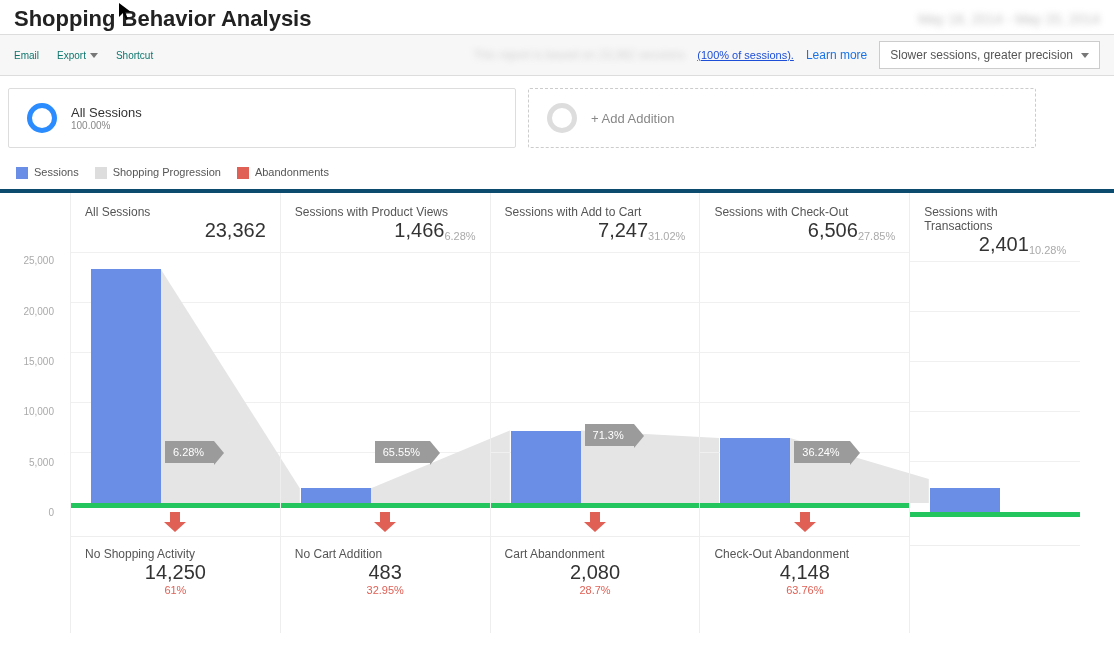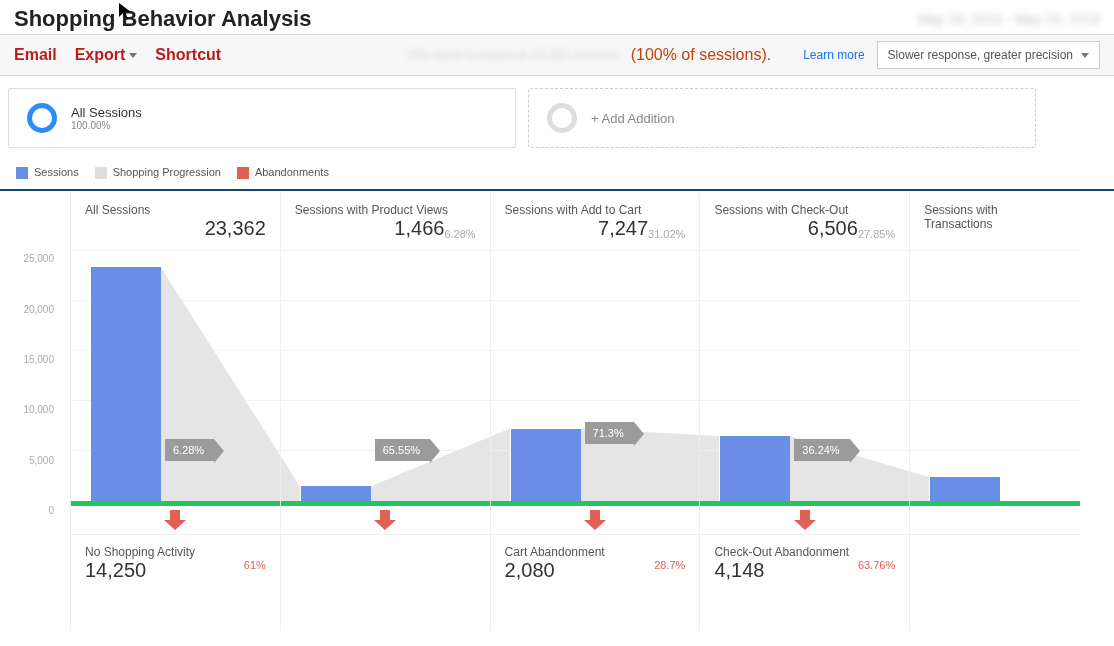--- a/index.html
+++ b/index.html
@@ -3,36 +3,36 @@
 <meta charset="utf-8">
 <style>
   html,body{margin:0;padding:0;font-family:Arial,Helvetica,sans-serif;background:#fff;color:#333;font-size:13px;}
   .page{width:1114px;position:relative;}
   .cursor{position:absolute;left:118px;top:2px;pointer-events:none;}
   .title-row{display:flex;align-items:center;justify-content:space-between;padding:6px 14px 2px 14px;}
   .title{font-size:22px;font-weight:bold;color:#222;}
   .date-range{font-size:14px;color:#888;filter:blur(3px);opacity:.5;}
   .toolbar{display:flex;align-items:center;justify-content:space-between;padding:6px 14px;border-top:1px solid #ddd;border-bottom:1px solid #ddd;background:#f7f7f7;}
   .toolbar-left{display:flex;gap:18px;align-items:center;}
-  .toolbar-link{color:#b91c1c;font-size:16px;cursor:pointer;font-weight:bold;}
+  .toolbar-link{color:#0f766e;font-size:10px;cursor:pointer;}
   .export{display:flex;align-items:center;gap:4px;}
   .caret{width:0;height:0;border-left:4px solid transparent;border-right:4px solid transparent;border-top:5px solid #777;}
   .toolbar-right{display:flex;align-items:center;gap:12px;}
   .blurred{color:#888;filter:blur(3px);opacity:.35;font-size:12px;}
-  .session-note{color:#c2410c;font-size:16px;}
-  .learn-more{color:#1a73e8;font-size:12px;cursor:pointer;margin-left:20px;}
+  .session-note{color:#1d4ed8;font-size:11px;text-decoration:underline;}
+  .learn-more{color:#1a73e8;font-size:12px;cursor:pointer;}
   .precision{border:1px solid #ccc;background:#fff;padding:6px 10px;display:flex;align-items:center;gap:8px;font-size:12px;color:#555;cursor:pointer;}
   .segments{display:flex;gap:12px;padding:12px 8px 8px 8px;}
   .seg-card{flex:0 0 470px;border:1px solid #ddd;border-radius:2px;background:#fff;padding:14px 18px;display:flex;align-items:center;gap:14px;cursor:pointer;}
   .seg-add{border:1px dashed #ccc;}
   .ring{width:30px;height:30px;border-radius:50%;border:5px solid #2a8cff;box-sizing:border-box;}
   .ring.gray{border-color:#ddd;}
   .seg-title{font-size:13px;color:#333;}
   .seg-sub{font-size:10px;color:#888;}
-  .legend{display:flex;gap:16px;padding:10px 16px;border-bottom:2px solid #0c4a6e;font-size:11px;color:#555;align-items:center;}
+  .legend{display:flex;gap:16px;padding:10px 16px;border-bottom:4px solid #0c4a6e;font-size:11px;color:#555;align-items:center;}
   .swatch{width:12px;height:12px;display:inline-block;margin-right:6px;vertical-align:middle;}
   .sw-blue{background:#6a8ee6;}
   .sw-gray{background:#ddd;}
   .sw-red{background:#e06055;}
   .funnel{position:relative;height:440px;}
   
   .yaxis{position:absolute;left:0;top:78px;bottom:110px;width:60px;}
   .tick{position:absolute;right:6px;font-size:10px;color:#aaa;transform:translateY(-50%);}
   
   .cols{position:absolute;left:70px;right:0;top:0;bottom:0;display:flex;}
@@ -45,21 +45,21 @@
   .chart-area{position:relative;height:250px;border-bottom:5px solid #22c55e;}
   .gridline{position:absolute;left:0;right:0;height:1px;background:#f0f0f0;}
   .slope{position:absolute;pointer-events:none;}
   .bar{position:absolute;bottom:0;background:#6a8ee6;}
   .flow-badge{position:absolute;background:#9b9b9b;color:#fff;font-size:11px;padding:5px 10px 5px 8px;white-space:nowrap;}
   .flow-badge:after{content:"";position:absolute;right:-10px;top:0;width:0;height:0;border-top:12px solid transparent;border-bottom:12px solid transparent;border-left:10px solid #9b9b9b;}
   .drop-row{height:28px;border-bottom:1px solid #eee;position:relative;}
   .drop-arrow{position:absolute;left:50%;transform:translateX(-50%);top:2px;}
   .ab-row{padding:10px 14px 0 14px;min-height:56px;}
   .ab-label{font-size:12px;color:#555;}
-  .ab-val-row{display:flex;justify-content:space-between;align-items:flex-start;}
+  .ab-val-row{display:flex;justify-content:space-between;align-items:center;flex-direction:column;}
   .ab-value{font-size:20px;color:#333;}
   .ab-pct{font-size:11px;color:#e06055;}
 </style>
 </head>
 <body>
 <div class="page">
 
 <svg class="cursor" width="16" height="20">
   <path d="M1 1 L1 15 L5 11 L8 18 L10 17 L7 10 L13 10 Z" fill="#000"></path>
 </svg>
@@ -76,21 +76,21 @@
       <span>Export</span>
       <span class="caret"></span>
     </span>
     <span class="toolbar-link">Shortcut</span>
   </div>
   <div class="toolbar-right">
     <span class="blurred">This report is based on 23,362 sessions</span>
     <span class="session-note">(100% of sessions).</span>
     <span class="learn-more">Learn more</span>
     <div class="precision">
-      <span>Slower response, greater precision</span>
+      <span>Slower sessions, greater precision</span>
       <span class="caret"></span>
     </div>
   </div>
 </div>
 
 <div class="segments">
   <div class="seg-card">
     <div class="ring"></div>
     <div>
       <div class="seg-title">All Sessions</div>
@@ -172,20 +172,27 @@
               <path d="M0 235.34 L138.8 177.52999999999997 L138.8 250 L0 250 Z" fill="#e5e5e5"></path>
             </svg>
             <div class="bar" style="left: 20px; width: 70px; height: 14.66px;"></div>
             <div class="flow-badge" style="left: 93.96px; bottom: 40px; text-align: center;">65.55%</div>
           </div>
           <div class="drop-row">
             <svg class="drop-arrow" width="26" height="24">
               <path d="M8 2 L18 2 L18 12 L24 12 L13 22 L2 12 L8 12 Z" fill="#e06055"></path>
             </svg>
           </div>
+          <div class="ab-row">
+            <div class="ab-label">No Cart Addition</div>
+            <div class="ab-val-row">
+              <span class="ab-value">483</span>
+              <span class="ab-pct">32.95%</span>
+            </div>
+          </div>
         </div>
         <div class="col" style="width: 208.8px;">
           <div class="col-head">
             <div class="label">Sessions with Add to Cart</div>
             <div class="val-row">
               <span class="value">7,247</span>
               <span class="pct">31.02%</span>
             </div>
           </div>
           <div class="chart-area">
@@ -242,20 +249,24 @@
             <div class="ab-label">Check-Out Abandonment</div>
             <div class="ab-val-row">
               <span class="ab-value">4,148</span>
               <span class="ab-pct">63.76%</span>
             </div>
           </div>
         </div>
         <div class="col" style="width: 170px;">
           <div class="col-head">
             <div class="label">Sessions with Transactions</div>
+            <div class="val-row">
+              <span class="value">2,401</span>
+              <span class="pct">10.28%</span>
+            </div>
           </div>
           <div class="chart-area">
             <div class="gridline" style="bottom: 20%;"></div>
             <div class="gridline" style="bottom: 40%;"></div>
             <div class="gridline" style="bottom: 60%;"></div>
             <div class="gridline" style="bottom: 80%;"></div>
             <div class="gridline" style="bottom: 100%;"></div>
             <div class="bar" style="left: 20px; width: 70px; height: 24.01px;"></div>
           </div>
           <div class="drop-row"></div>

